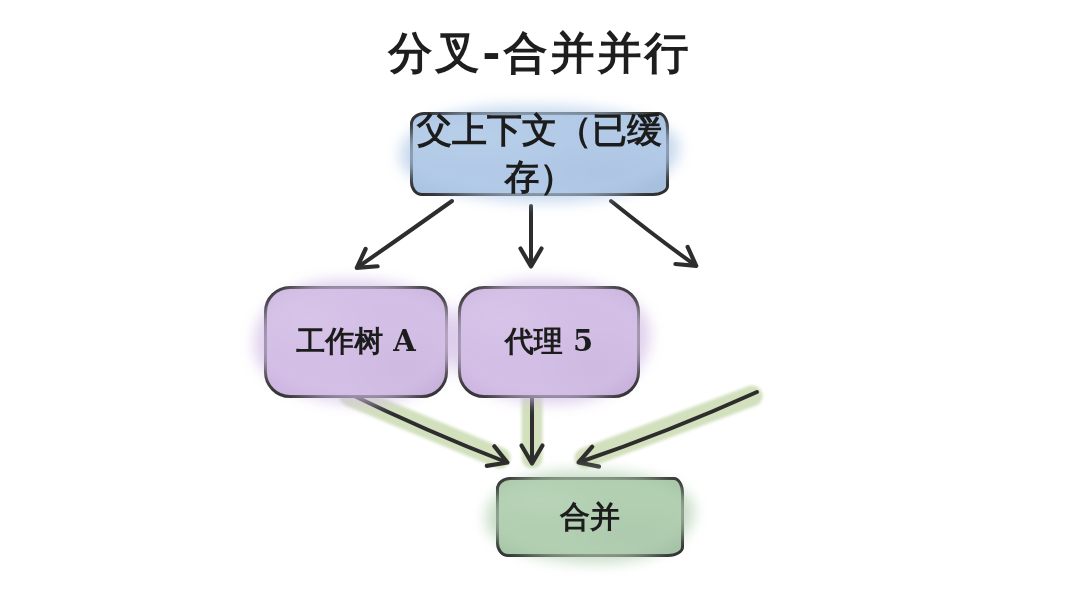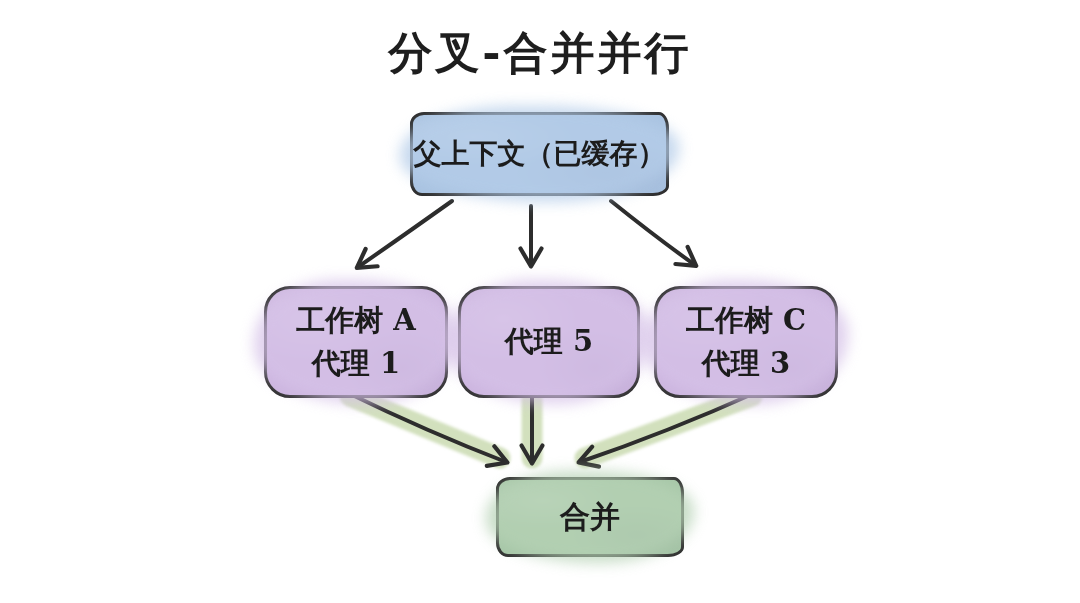--- a/index.html
+++ b/index.html
@@ -45,21 +45,21 @@
     background: var(--wash);
     opacity: 0.75;
     filter: blur(7px);
     border-radius: 45% 55% 50% 60% / 55% 45% 60% 50%;
     z-index: -1;
   }
   .box-blue   { --fill: #a9c3e1; --wash: #b5cde9; }
   .box-purple { --fill: #ccb5df; --wash: #d6c2e8; }
   .box-green  { --fill: #a6c6a7; --wash: #b6d2b5; }
 
-  .parent-box  { left: 410px; top: 112px; width: 253px; height: 78px; font-size: 28px; }
+  .parent-box  { left: 410px; top: 112px; width: 253px; height: 78px; font-size: 35px; }
   .worktree-box { top: 286px; height: 106px; font-size: 29px; line-height: 1.5; border-radius: 26px; }
   .worktree-a { left: 264px; width: 178px; }
   .worktree-b { left: 458px; width: 176px; }
   .worktree-c { left: 654px; width: 178px; }
   .merge-box  { left: 452px; top: 477px; width: 182px; height: 74px; font-size: 30px; margin-left: 44px; }
 
   .arrows-layer {
     position: absolute;
     left: 0; top: 0;
     width: 1080px;
@@ -98,29 +98,24 @@
     <path class="ink" d="M 532 391 L 532 462" marker-end="url(#arrowhead)"></path>
     <path class="ink" d="M 757 392 Q 668 432 580 462" marker-end="url(#arrowhead)"></path>
   </svg>
 
   <div class="wc-box box-blue parent-box">
     <span>父上下文（已缓存）</span>
   </div>
 
   <div class="wc-box box-purple worktree-box worktree-a">
     <span>工作树 A</span>
-    <span>代理 1</span>
   </div>
 
   <div class="wc-box box-purple worktree-box worktree-b">
     <span>代理 5</span>
   </div>
 
-  <div class="wc-box box-purple worktree-box worktree-c">
-    <span>工作树 C</span>
-    <span>代理 3</span>
-  </div>
 
   <div class="wc-box box-green merge-box">
     <span>合并</span>
   </div>
 
 </div>
 
 </body></html>

